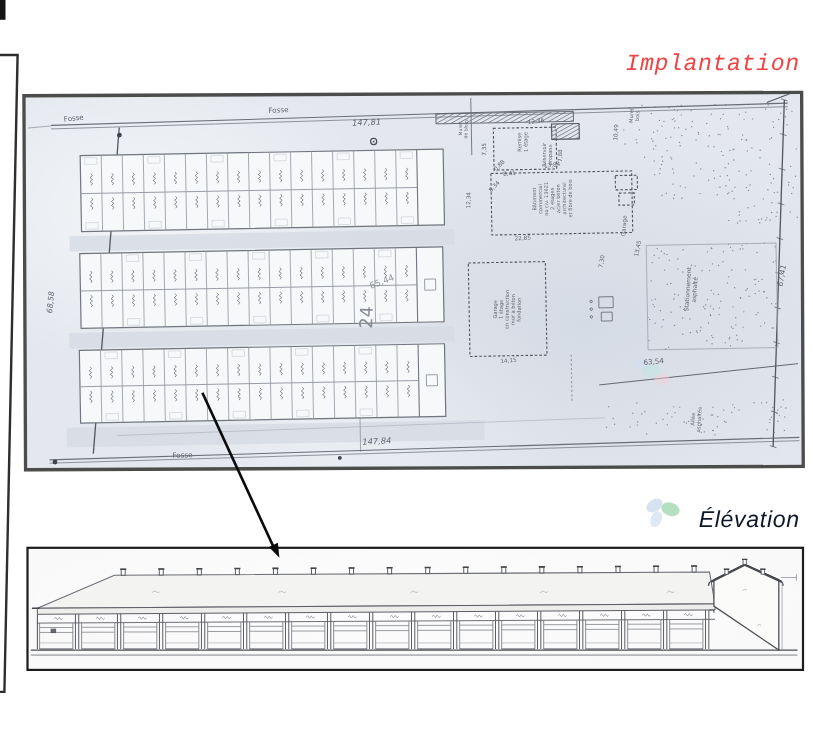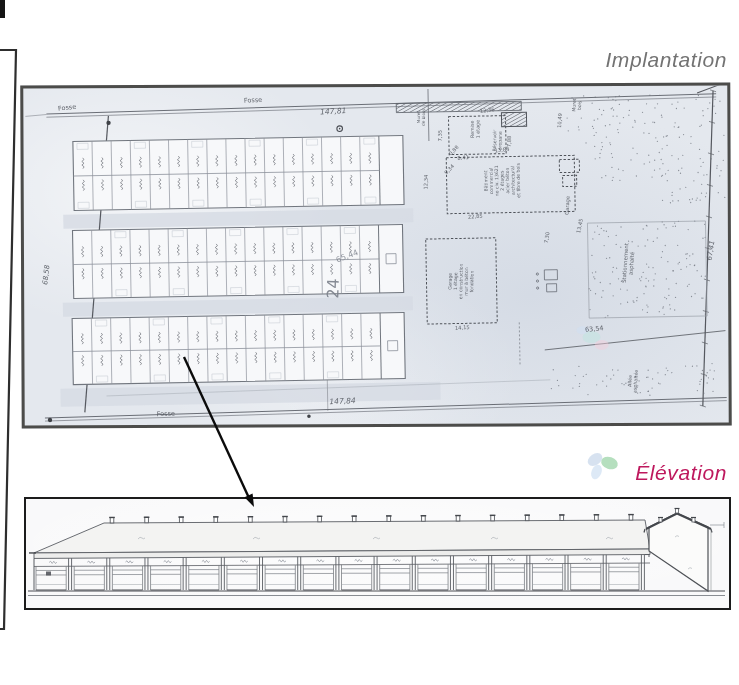--- a/index.html
+++ b/index.html
@@ -25,23 +25,23 @@
   .petal{position:absolute;border-radius:50%;}
   .p1{left:1px;top:3px;width:16px;height:11px;transform:rotate(-35deg);opacity:.7;}
   .p2{left:15px;top:6px;width:17px;height:12px;transform:rotate(18deg);opacity:.8;}
   .p3{left:3px;top:16px;width:15px;height:10px;transform:rotate(-68deg);opacity:.7;}
 </style>
 </head>
 <body>
 
 <div id="page">
 
-  <div class="doc-title" id="title-implantation" style="color: #737373;">Implantation</div>
+  <div class="doc-title" id="title-implantation" style="color: #ef4444; font-family: Liberation Mono, monospace;">Implantation</div>
 
-  <div class="doc-title" id="title-elevation" style="color: #be185d;">Élévation</div>
+  <div class="doc-title" id="title-elevation" style="color: #0f172a;">Élévation</div>
 
   <div id="logo">
     <span class="petal p1" style="background: rgb(198, 213, 234);"></span>
     <span class="petal p2" style="background: rgb(163, 215, 174);"></span>
     <span class="petal p3" style="background: rgb(207, 223, 242);"></span>
   </div>
 
   <div id="plan-box">
     <svg id="plan-svg" width="704" height="337" viewBox="0 0 704 337">
         <defs>

